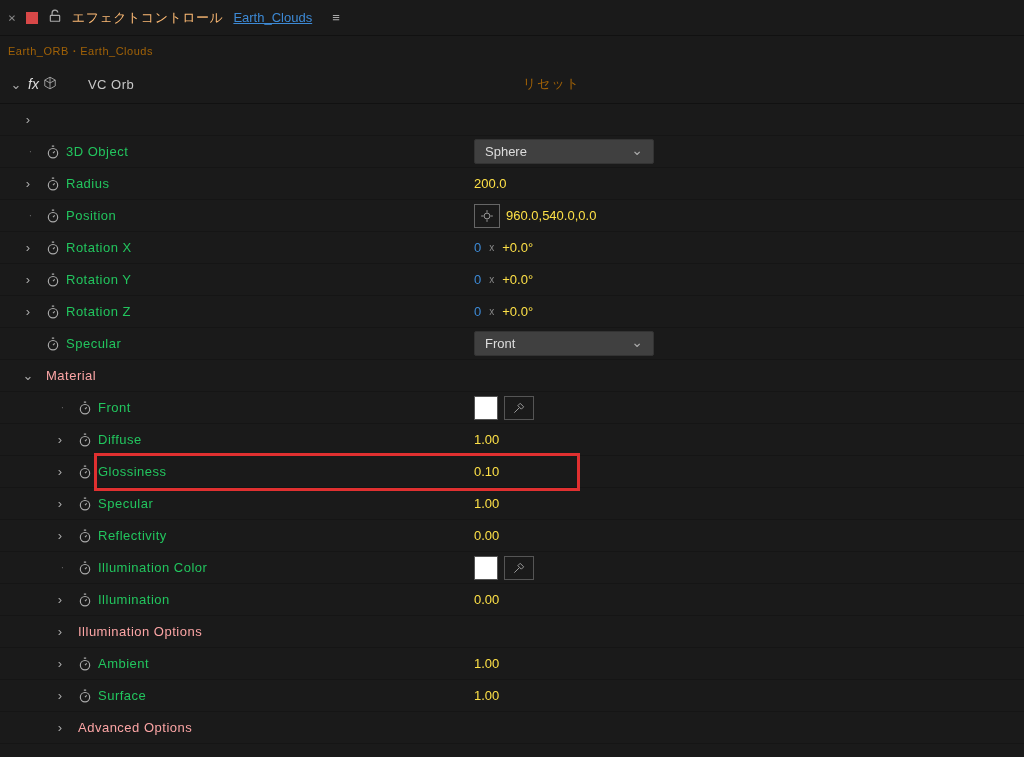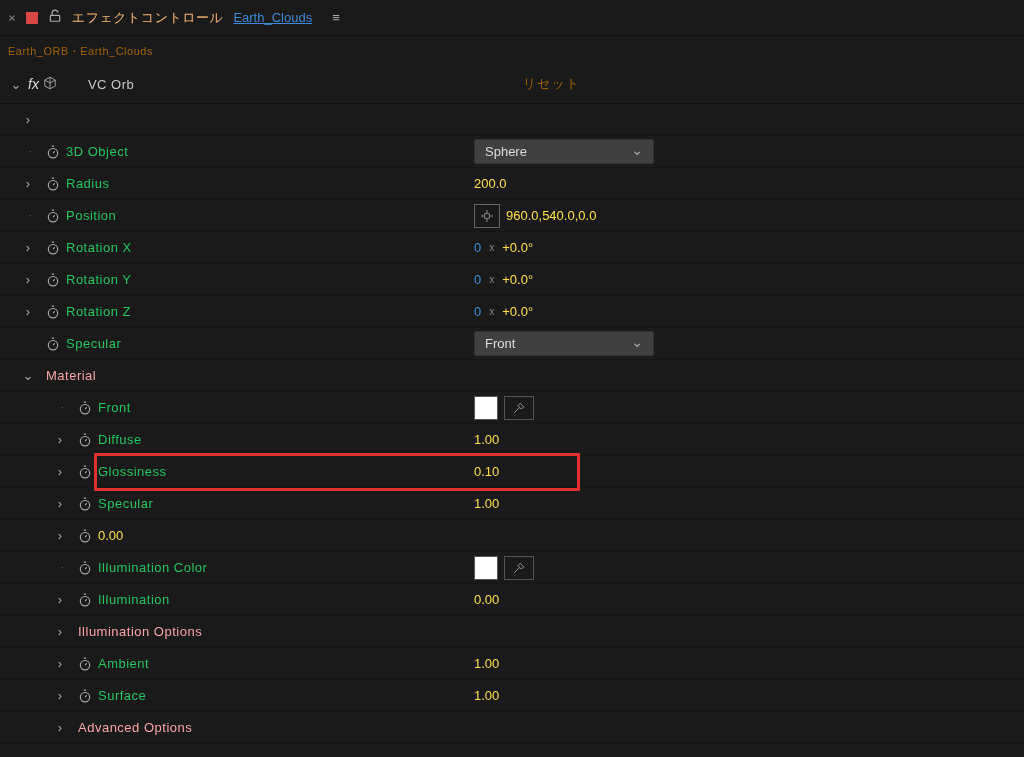--- a/index.html
+++ b/index.html
@@ -287,20 +287,21 @@
   <div class="prop-row">
     <span class="indent2">
         <span class="chevron">›</span>
       </span>
     <span class="stopwatch">
         <svg viewBox="0 0 24 24" fill="none" stroke="#aaa" stroke-width="2">
           <circle cx="12" cy="14" r="8"></circle>
           <path d="M12 14l3-3M10 2h4"></path>
         </svg>
       </span>
+    <span class="prop-label shorter">Reflectivity</span>
     <span class="value-col">
         <span class="prop-value">0.00</span>
       </span>
   </div>
 
   <div class="prop-row">
     <span class="indent2">
         <span class="dot">·</span>
       </span>
     <span class="stopwatch">

